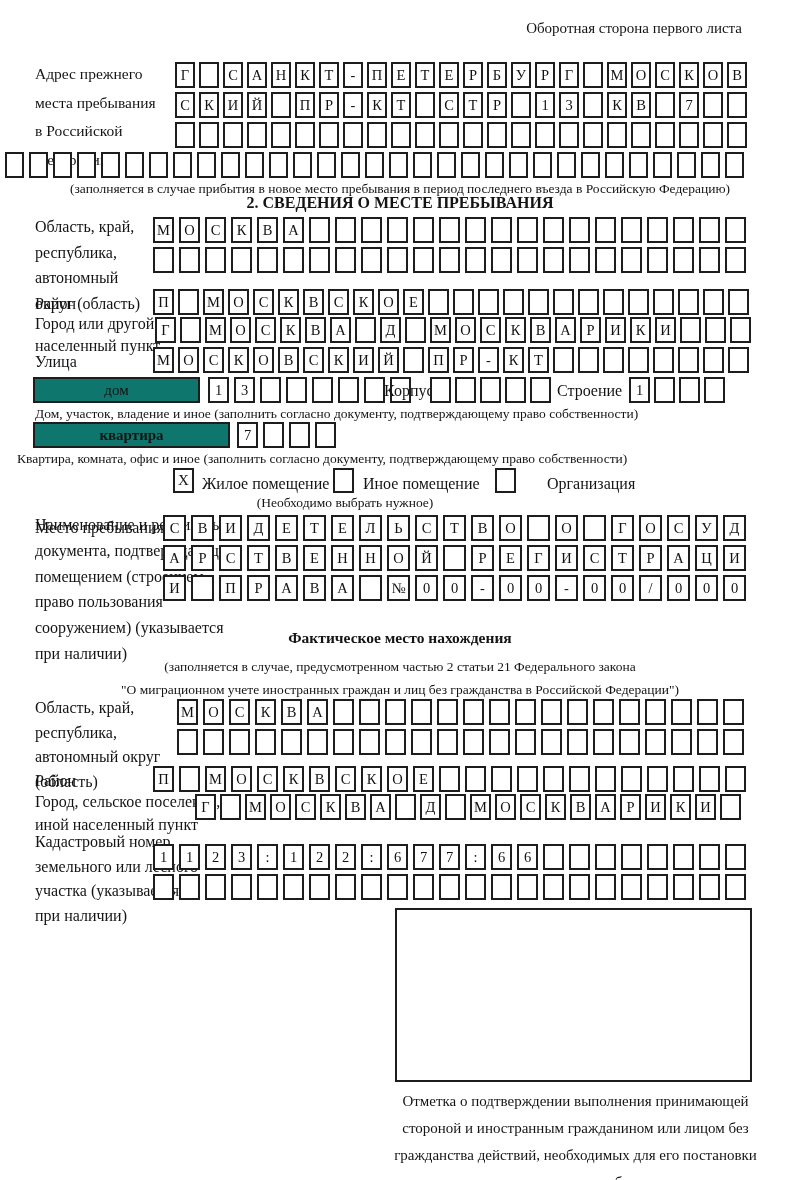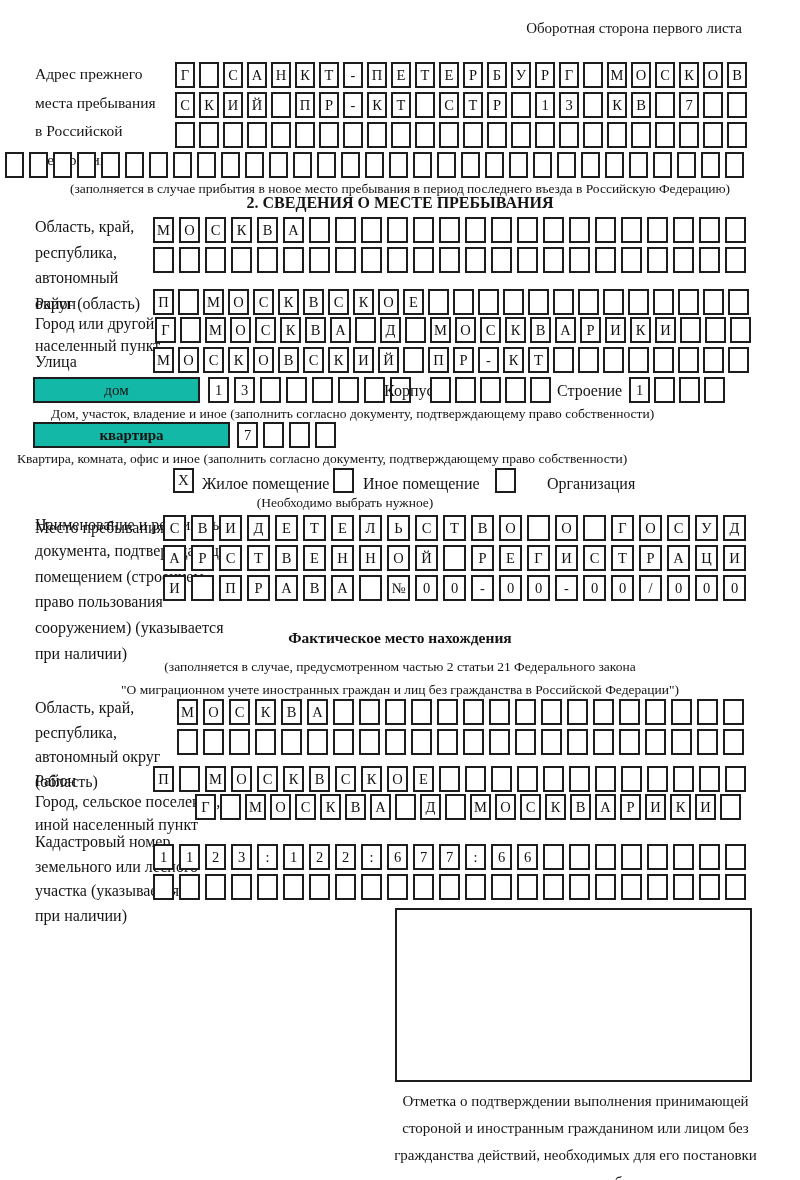--- a/index.html
+++ b/index.html
@@ -21,21 +21,21 @@
     font-size:14.5px;font-family:"Liberation Serif","DejaVu Serif",serif;color:#111;
     flex:none;background:#fff;
   }
   .bw20 .cell{width:20px;margin-right:4px;}   
   .bw19 .cell{width:19px;margin-right:5px;}   
   .bw21g4 .cell{width:21px;margin-right:4px;} 
   .bw21g5 .cell{width:21px;margin-right:5px;} 
   .bw23 .cell{width:23px;margin-right:5px;}   
 
   .fieldrect{
-    box-sizing:border-box;border:2px solid #1d1d1d;height:26px;background:#14b8a6;
+    box-sizing:border-box;border:2px solid #1d1d1d;height:26px;background:#0f766e;
     display:flex;align-items:center;justify-content:center;font-size:15px;
   }
   .checkbox{
     box-sizing:border-box;border:2px solid #1d1d1d;width:21px;height:25px;background:#fff;
     display:flex;align-items:center;justify-content:center;font-size:15px;
   }
 
   
   .hdr-note{top:20px;right:58px;font-size:15px;}
   .lbl-prev{left:35px;top:60px;font-size:15.5px;line-height:28.5px;}
@@ -53,21 +53,21 @@
   .lbl-gorod{left:35px;top:313px;line-height:22px;}
   .pos-gorod{left:155px;top:317px;}
   .lbl-ulitsa{left:35px;top:349px;}
   .pos-ulitsa{left:153px;top:347px;}
   .dom-rect{left:33px;top:377px;width:167px;}
   .pos-domcells{left:208px;top:377px;}
   .lbl-korpus{left:384px;top:378px;}
   .pos-korpus{left:430px;top:377px;}
   .lbl-stroenie{left:557px;top:378px;}
   .pos-stroenie{left:629px;top:377px;}
-  .cap-dom{left:51px;top:406px;}
+  .cap-dom{left:35px;top:406px;}
   .kv-rect{left:33px;top:422px;width:197px;font-weight:bold;}
   .pos-kvcells{left:237px;top:422px;}
   .cap-kv{left:17px;top:451px;}
   .lbl-mesto{left:35px;top:471px;margin-top:44px;}
   .pos-cb0{left:173px;top:468px;}
   .pos-opt0{left:202px;top:471px;text-align:right;}
   .pos-cb1{left:333px;top:468px;}
   .pos-opt1{left:363px;top:471px;}
   .pos-cb2{left:495px;top:468px;}
   .pos-opt2{left:547px;top:471px;}

